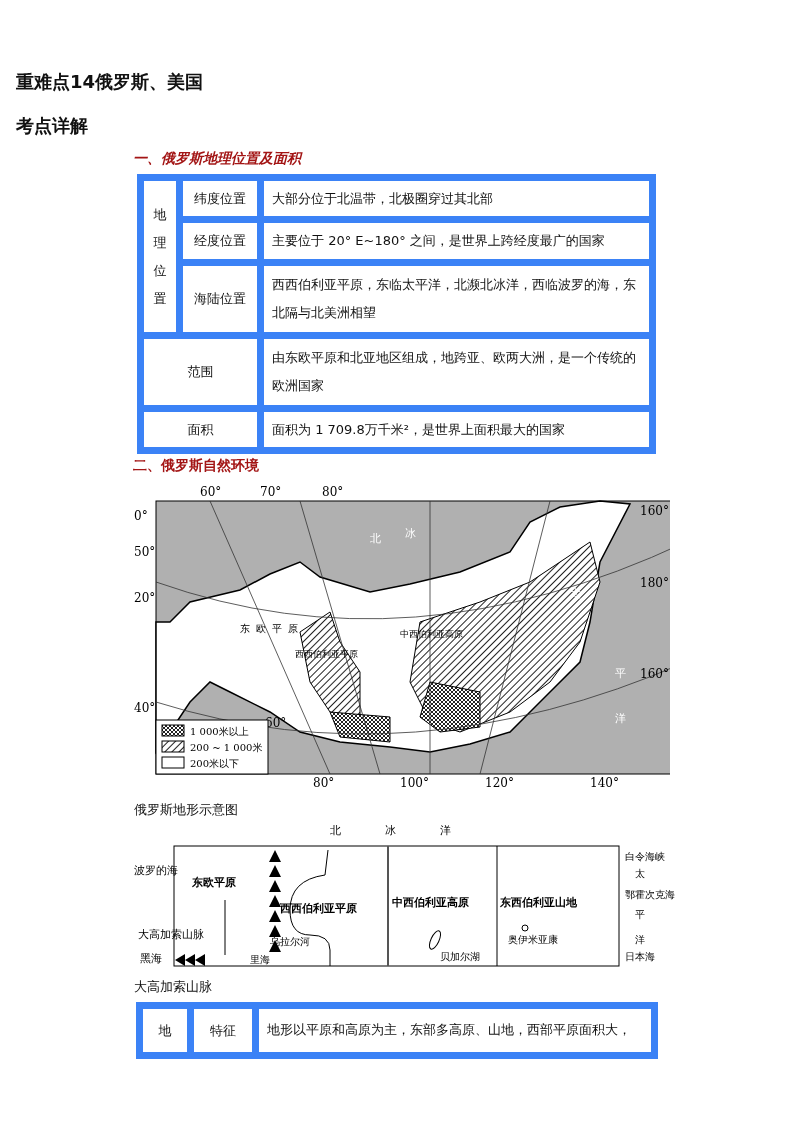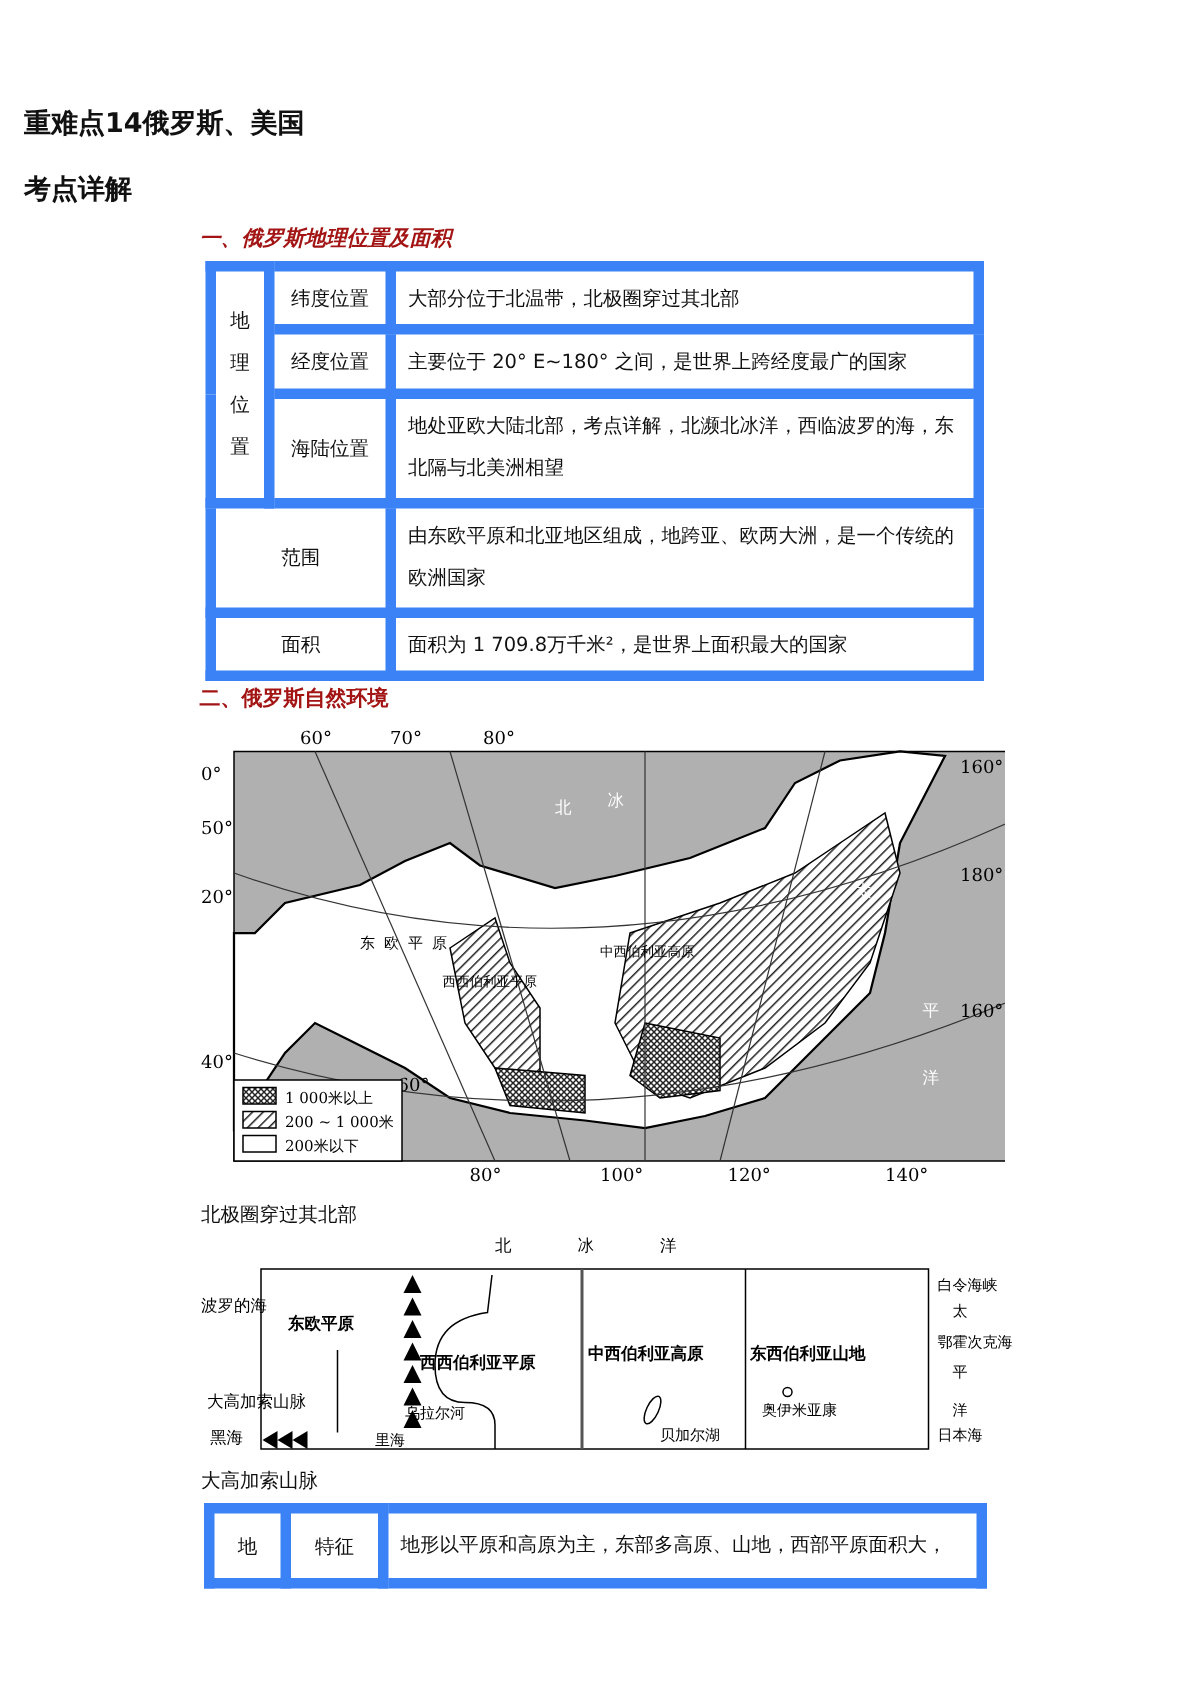--- a/index.html
+++ b/index.html
@@ -41,21 +41,21 @@
     </td>
     <td class="c" style="width:58px">纬度位置</td>
     <td>大部分位于北温带，北极圈穿过其北部</td>
   </tr>
   <tr style="height:43px">
     <td class="c">经度位置</td>
     <td>主要位于 20° E~180° 之间，是世界上跨经度最广的国家</td>
   </tr>
   <tr style="height:73px">
     <td class="c">海陆位置</td>
-    <td style="line-height:28px">地处亚欧大陆北部，考点详解，北濒北冰洋，西临波罗的海，东北隔与北美洲相望</td>
+    <td style="line-height:28px">西西伯利亚平原，东临太平洋，北濒北冰洋，西临波罗的海，东北隔与北美洲相望</td>
   </tr>
   <tr style="height:73px">
     <td colspan="2" class="c">范围</td>
     <td style="line-height:28px">由东欧平原和北亚地区组成，地跨亚、欧两大洲，是一个传统的欧洲国家</td>
   </tr>
   <tr style="height:42px">
     <td colspan="2" class="c">面积</td>
     <td>面积为 1 709.8万千米²，是世界上面积最大的国家</td>
   </tr>
 </tbody>
@@ -113,21 +113,21 @@
   <text x="270" y="155" font-size="9">中西伯利亚高原</text>
   <rect x="26" y="238" width="112" height="54" fill="#fff" stroke="#000"></rect>
   <rect x="32" y="243" width="22" height="11" fill="url(#cross)" stroke="#000"></rect>
   <rect x="32" y="259" width="22" height="11" fill="url(#hatch)" stroke="#000"></rect>
   <rect x="32" y="275" width="22" height="11" fill="#fff" stroke="#000"></rect>
   <text x="60" y="253" font-size="10">1 000米以上</text>
   <text x="60" y="269" font-size="10">200 ~ 1 000米</text>
   <text x="60" y="285" font-size="10">200米以下</text>
 </svg>
 
-<div id="cap1" class="caption">北极圈穿过其北部</div>
+<div id="cap1" class="caption">俄罗斯地形示意图</div>
 
 <svg style="position:absolute;left:130px;top:820px" width="560" height="150" viewBox="0 0 560 150">
   <rect x="44" y="26" width="445" height="120" fill="#fff" stroke="#000"></rect>
   <line x1="258" y1="146" x2="258" y2="26" stroke="#555" stroke-width="2"></line>
   <line x1="367" y1="146" x2="367" y2="26" stroke="#000"></line>
   <path d="M200 146 L200 130 Q200 115 180 115 Q160 115 160 90 Q160 60 195 55 L198 30" fill="none" stroke="#000"></path>
   <line x1="95" y1="80" x2="95" y2="135" stroke="#000"></line>
   <g fill="#000">
     <path d="M145 30 l-6 12 h12 z M145 45 l-6 12 h12 z M145 60 l-6 12 h12 z M145 75 l-6 12 h12 z M145 90 l-6 12 h12 z M145 105 l-6 12 h12 z M145 120 l-6 12 h12 z"></path>
     <path d="M45 140 l10 -6 v12 z M55 140 l10 -6 v12 z M65 140 l10 -6 v12 z"></path>

